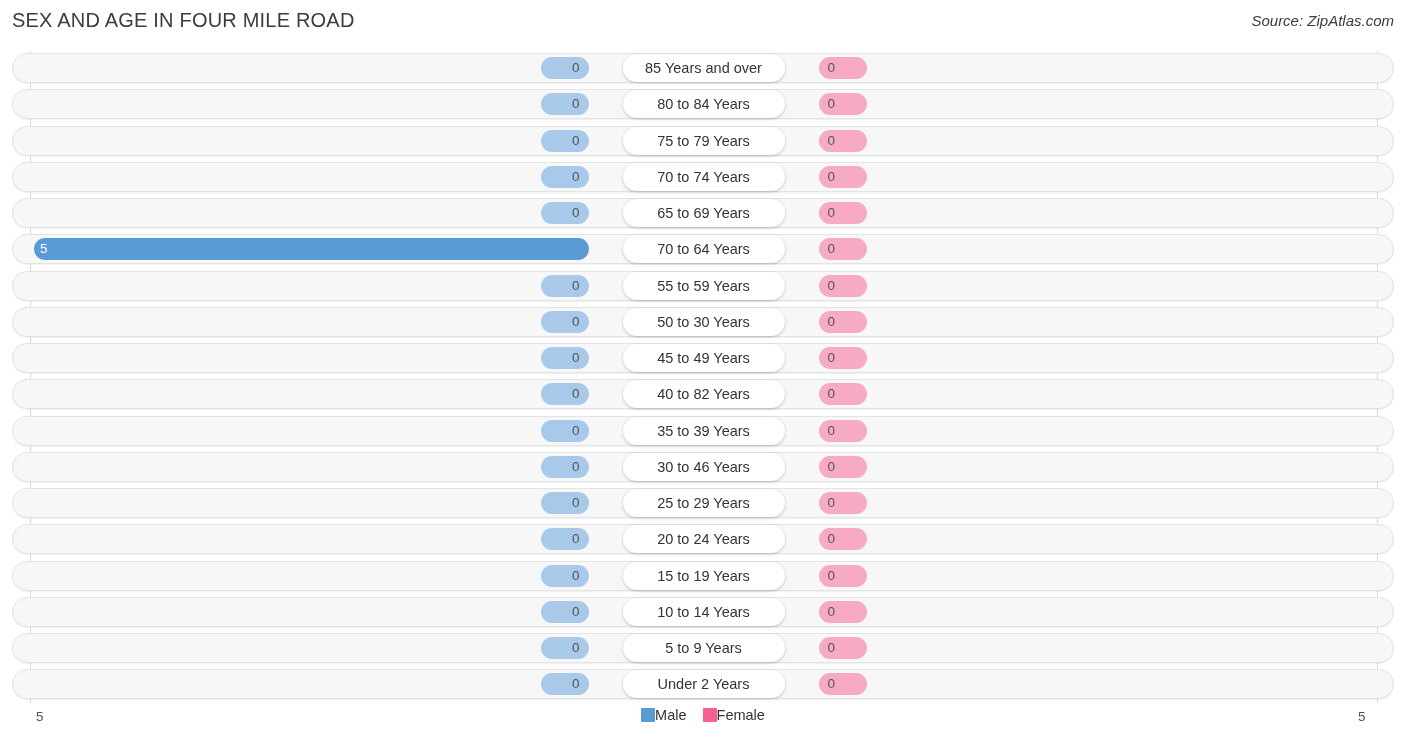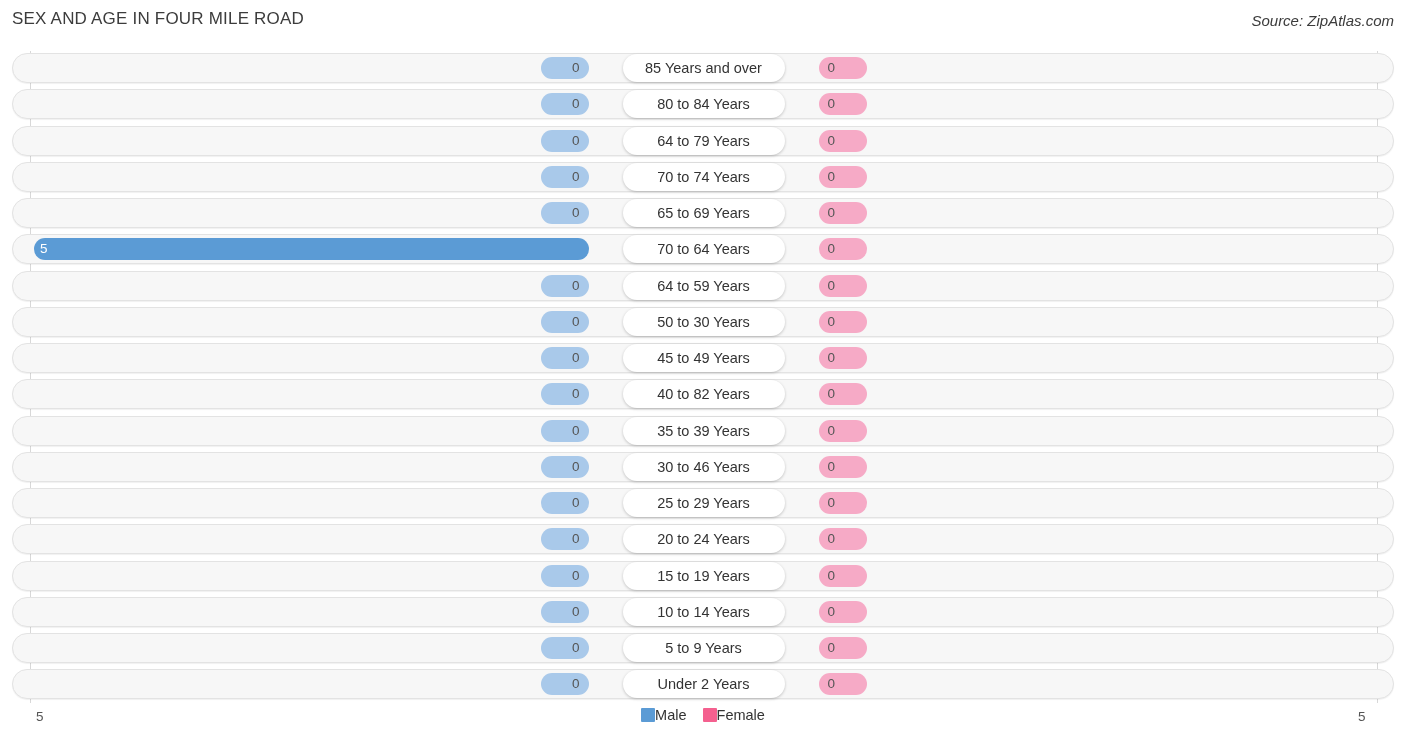--- a/index.html
+++ b/index.html
@@ -23,21 +23,21 @@
   .header {
     position: absolute;
     top: 0; left: 0;
     width: 1406px;
     height: 44px;
   }
   .chart-title {
     position: absolute;
     left: 12px;
     top: 9px;
-    font-size: 17px;
+    font-size: 20px;
     letter-spacing: .2px;
     color: #3c3c3c;
     font-weight: 400;
     white-space: nowrap;
   }
   .source {
     position: absolute;
     right: 12px;
     top: 12px;
     font-size: 15px;
@@ -249,21 +249,21 @@
           <div class="pill">80 to 84 Years</div>
         </div>
       </div>
       <div class="row" style="top: 74.5px;">
         <div class="track"></div>
         <div class="bars">
           <div class="bar-male" style="width: 48px;"></div>
           <div class="bar-female" style="width: 48px;"></div>
           <div class="val val-male">0</div>
           <div class="val val-female">0</div>
-          <div class="pill">64 to 79 Years</div>
+          <div class="pill">75 to 79 Years</div>
         </div>
       </div>
       <div class="row" style="top: 110.75px;">
         <div class="track"></div>
         <div class="bars">
           <div class="bar-male" style="width: 48px;"></div>
           <div class="bar-female" style="width: 48px;"></div>
           <div class="val val-male">0</div>
           <div class="val val-female">0</div>
           <div class="pill">70 to 74 Years</div>
@@ -289,21 +289,21 @@
           <div class="pill">70 to 64 Years</div>
         </div>
       </div>
       <div class="row" style="top: 219.5px;">
         <div class="track"></div>
         <div class="bars">
           <div class="bar-male" style="width: 48px;"></div>
           <div class="bar-female" style="width: 48px;"></div>
           <div class="val val-male">0</div>
           <div class="val val-female">0</div>
-          <div class="pill">64 to 59 Years</div>
+          <div class="pill">55 to 59 Years</div>
         </div>
       </div>
       <div class="row" style="top: 255.75px;">
         <div class="track"></div>
         <div class="bars">
           <div class="bar-male" style="width: 48px;"></div>
           <div class="bar-female" style="width: 48px;"></div>
           <div class="val val-male">0</div>
           <div class="val val-female">0</div>
           <div class="pill">50 to 30 Years</div>

